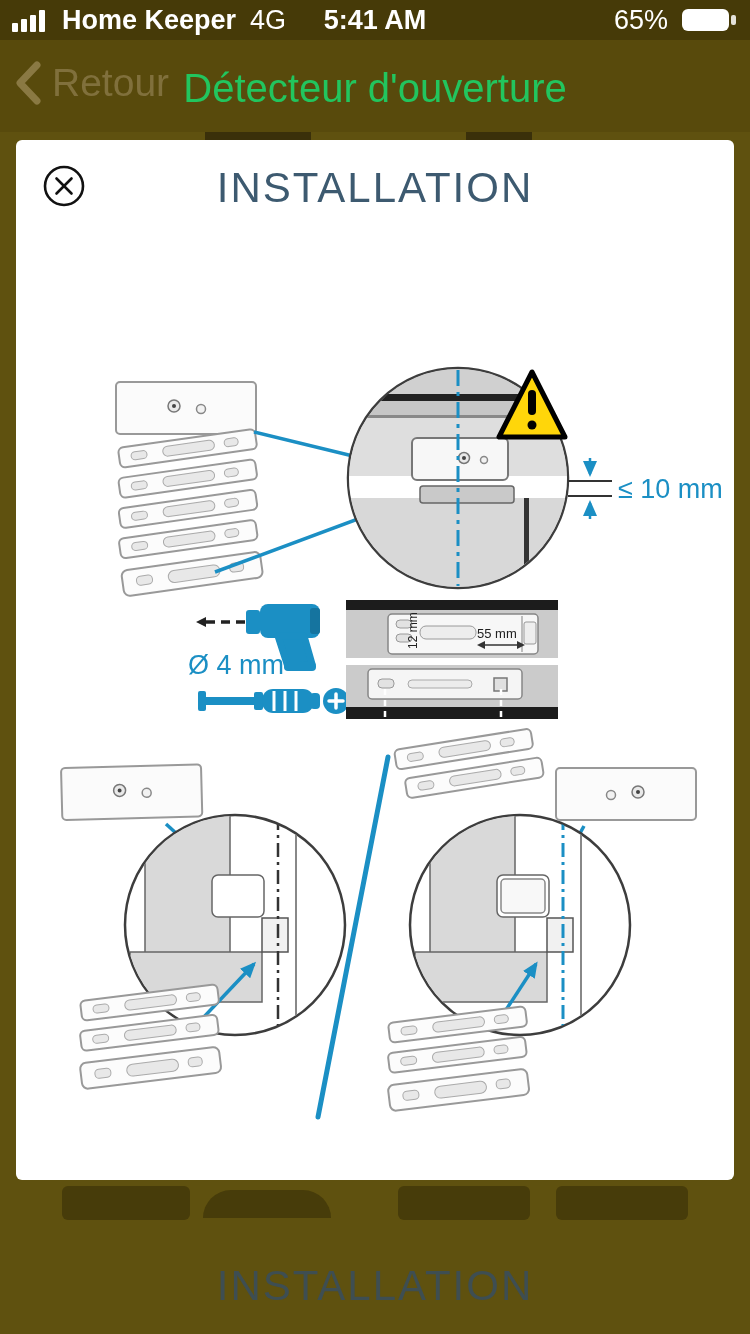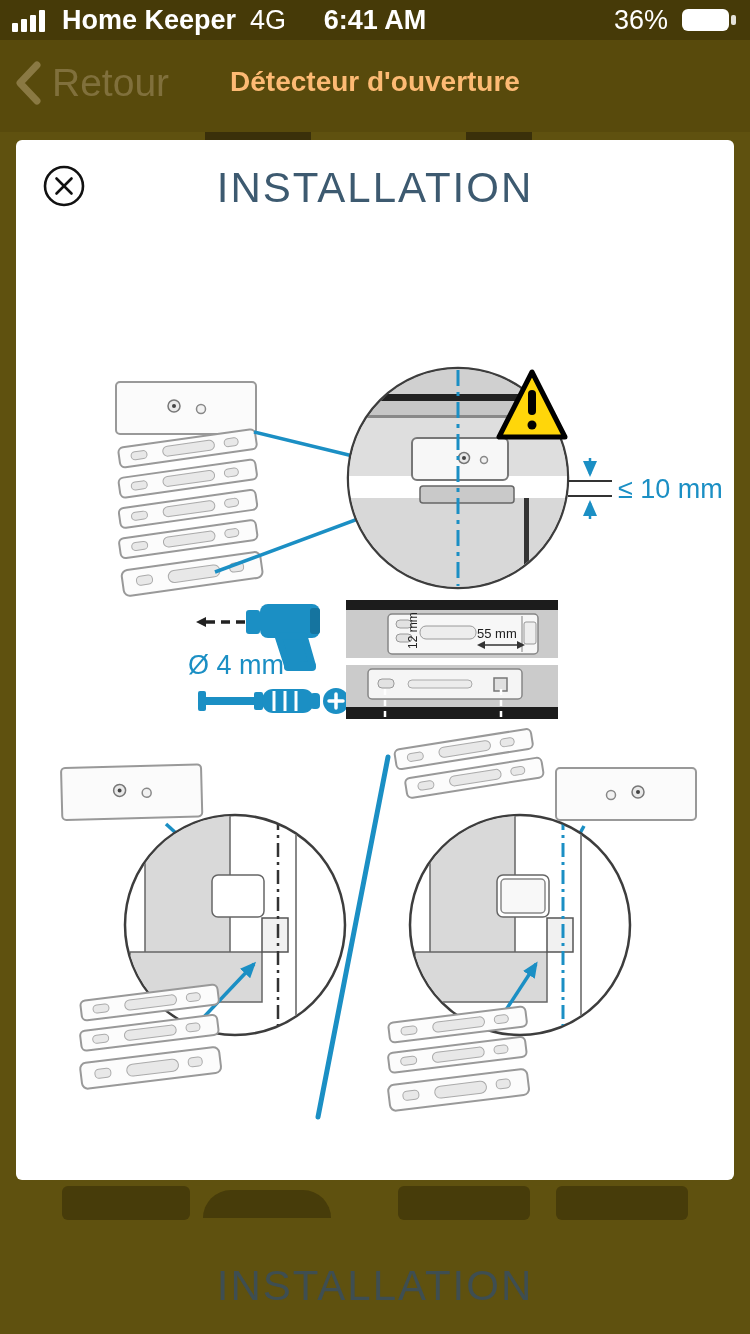--- a/index.html
+++ b/index.html
@@ -25,21 +25,21 @@
   .nav-bar{
     position:absolute;top:40px;left:0;width:750px;height:92px;
     background:#584a0c;z-index:4;
   }
   .back-button{
     position:absolute;left:14px;top:20px;display:flex;align-items:center;gap:10px;
     color:#80703c;font-size:39px;cursor:pointer;
   }
   .nav-title{
     position:absolute;left:0;top:26px;width:100%;text-align:center;
-    color:#fdba74;font-size:28px;font-weight:700;pointer-events:none;
+    color:#22c55e;font-size:40px;font-weight:400;pointer-events:none;
   }
   
   .peek{position:absolute;background:#3a300a;z-index:1;}
   .peek.r{border-radius:12px 12px 0 0;}
   .dim-shape{position:absolute;background:#473c0a;z-index:1;}
   
   .modal{
     position:absolute;left:16px;top:140px;width:718px;height:1040px;
     background:#fff;border-radius:6px;z-index:10;
   }
@@ -67,23 +67,23 @@
     <div class="sb-left">
       <svg width="36" height="26" viewBox="0 0 36 26">
         <rect x="0" y="16" width="6" height="9" rx="1" fill="#fff"></rect>
         <rect x="9" y="12" width="6" height="13" rx="1" fill="#fff"></rect>
         <rect x="18" y="8" width="6" height="17" rx="1" fill="#fff"></rect>
         <rect x="27" y="3" width="6" height="22" rx="1" fill="#fff"></rect>
       </svg>
       <span class="sb-carrier">Home Keeper</span>
       <span>4G</span>
     </div>
-    <span class="sb-time">6:41 AM</span>
+    <span class="sb-time">5:41 AM</span>
     <div class="sb-right">
-      <span>36%</span>
+      <span>65%</span>
       <svg width="56" height="26" viewBox="0 0 56 26">
         <rect x="0" y="2" width="47" height="22" rx="6" fill="#fff"></rect>
         <rect x="49" y="8" width="5" height="10" rx="2" fill="#fff" opacity="0.85"></rect>
       </svg>
     </div>
   </div>
 
   <div class="nav-bar">
     <div class="back-button">
       <svg width="28" height="46" viewBox="0 0 28 46">

